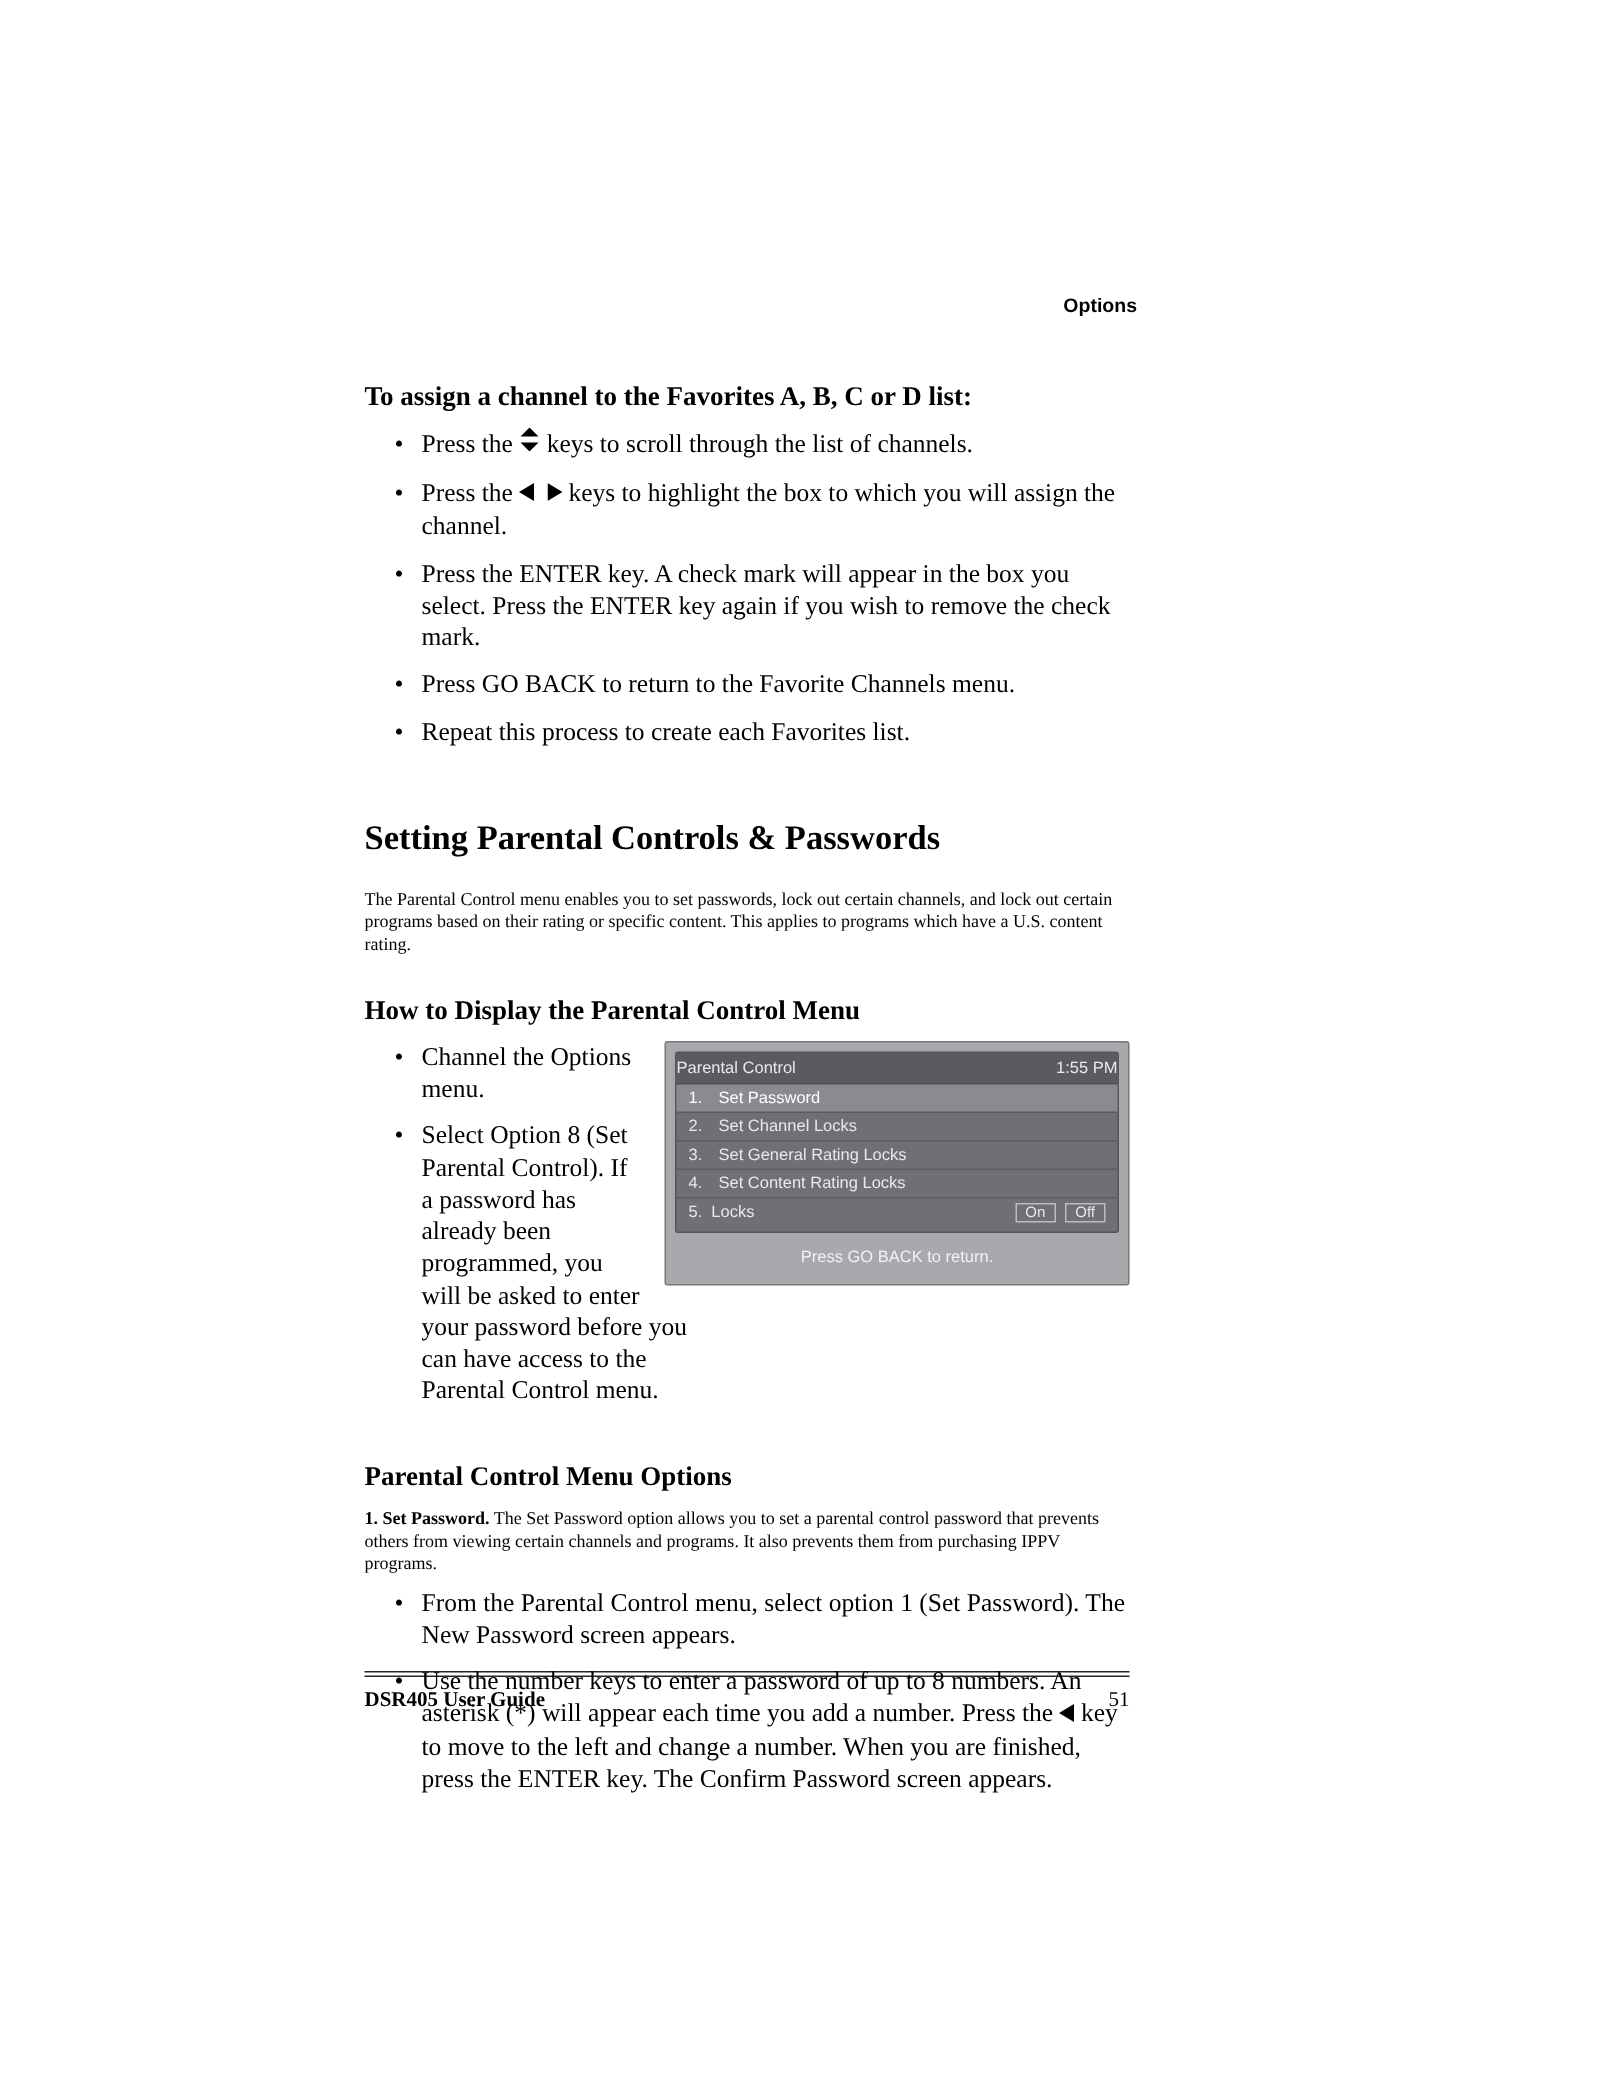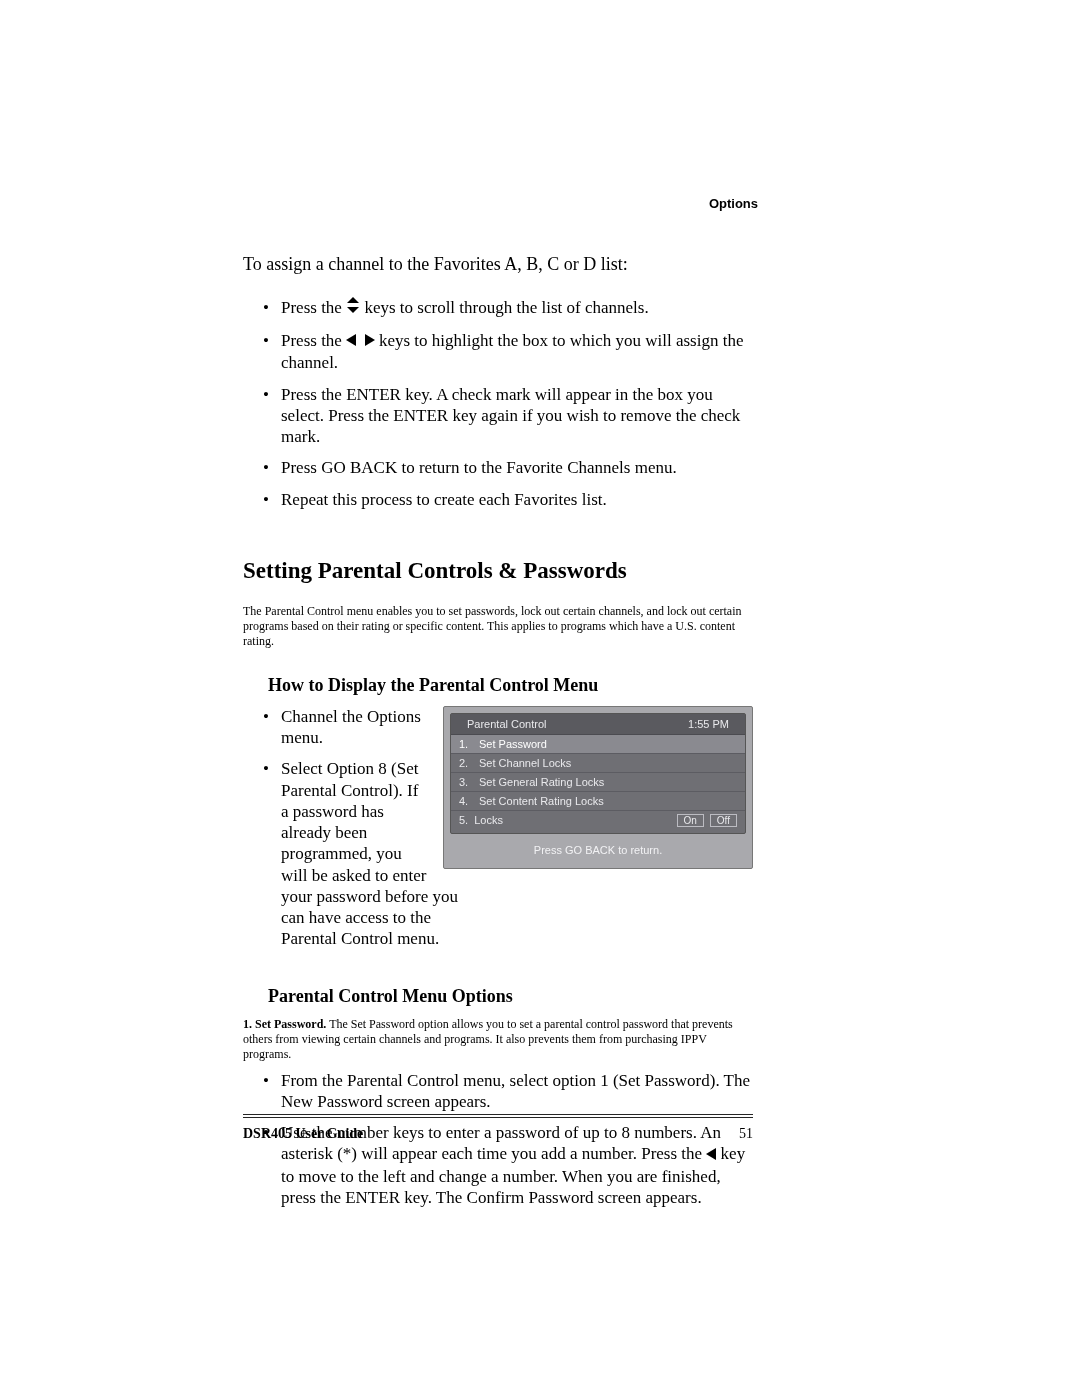--- a/index.html
+++ b/index.html
@@ -20,31 +20,30 @@
   }
   .hdr-right {
     position: absolute;
     right: 322px;
     top: 196px;
     font-family: Arial, Helvetica, sans-serif;
     font-weight: bold;
     font-size: 13px;
   }
   .subhead {
-    font-weight: normal;
+    font-weight: bold;
     font-size: 18px;
     margin-top: 58px;
-    margin-bottom: 22px;
+    margin-bottom: 10px;
   }
   .subhead2 {
     font-weight: bold;
     font-size: 18px;
     margin-top: 26px;
     margin-bottom: 10px;
-    margin-left: 25px;
   }
   .h1 {
     font-weight: bold;
     font-size: 23px;
     margin-top: 48px;
     margin-bottom: 20px;
   }
   .para {
     font-size: 12px;
     line-height: 1.25;
@@ -91,21 +90,21 @@
     box-sizing: border-box;
   }
   .pc-inner {
     background: #6f6f74;
     border: 1px solid #555;
     border-radius: 2px;
   }
   .pc-title {
     display: flex;
     justify-content: space-between;
-    padding: 4px 16px;
+    padding: 4px 0;
     background: #5a5a5f;
     border-bottom: 1px solid #4b4b50;
   }
   .pc-row {
     padding: 3px 8px;
     border-bottom: 1px solid #5c5c62;
     display: flex;
     align-items: center;
     gap: 6px;
   }

